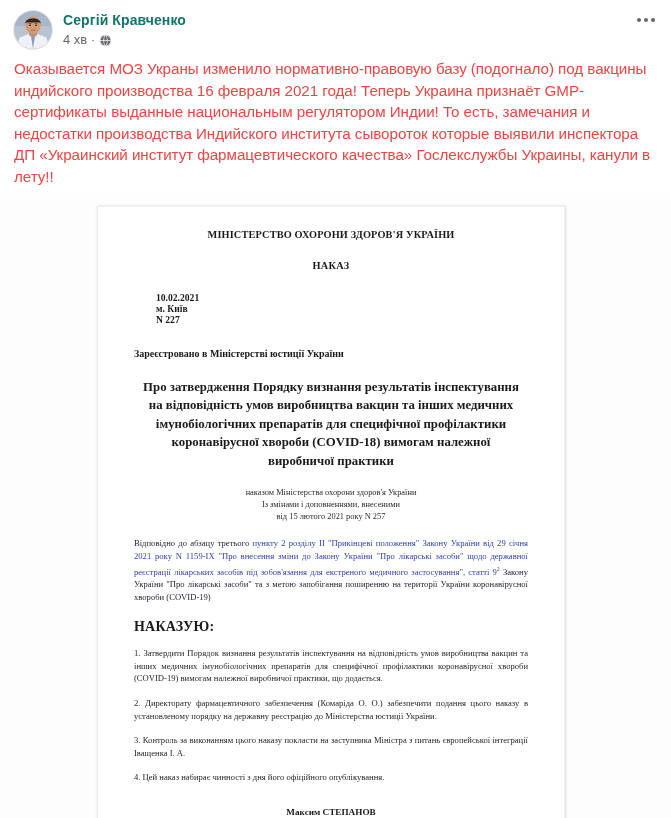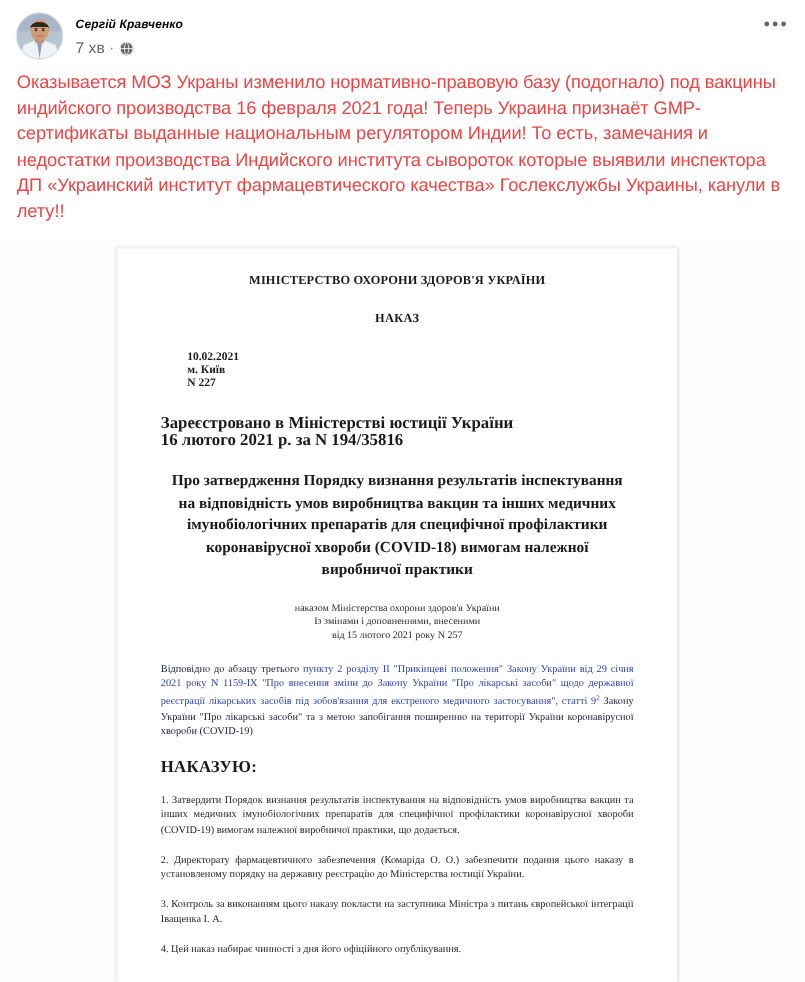--- a/index.html
+++ b/index.html
@@ -34,26 +34,25 @@
   .avatar svg { display: block; width: 100%; height: 100%; }
 
   .hdr-text {
     margin-left: 10px;
     padding-top: 1px;
     display: flex;
     flex-direction: column;
     justify-content: center;
   }
   .author-name {
-    font-size: 10px;
-    font-weight: bold;
-    color: #000000;
+    font-size: 14px;
+    font-weight: bold;
+    color: #0f766e;
     line-height: 19px;
     letter-spacing: 0.1px;
-    font-style: italic;
   }
   .meta-row {
     display: flex;
     align-items: center;
     margin-top: 2px;
     font-size: 13px;
     color: #65676b;
     line-height: 16px;
   }
   .meta-sep { margin: 0 4px; font-size: 11px; color: #65676b; }
@@ -122,21 +121,21 @@
   .docline-row {
     display: flex;
     justify-content: space-between;
     font-size: 9.6px;
     font-weight: bold;
     margin-top: 21px;
     padding: 0 22px 0 22px;
     flex-direction: column;
   }
   .reg-block {
-    font-size: 14px;
+    font-size: 10px;
     font-weight: bold;
     margin-top: 22px;
     line-height: 13.5px;
   }
   .doc-title {
     text-align: center;
     font-size: 12.8px;
     font-weight: bold;
     line-height: 18.5px;
     margin-top: 17px;
@@ -232,21 +231,21 @@
         <rect x="21.4" y="13.1" width="3.4" height="0.7" rx="0.3" fill="#3a3028"></rect>
 
         <path d="M17.4 19.6 Q20 21.2 22.6 19.6" stroke="#9a6247" stroke-width="0.8" fill="none"></path>
       </g>
     </svg>
   </div>
 
   <div class="hdr-text">
     <div class="author-name">Сергій Кравченко</div>
     <div class="meta-row">
-      <span>7 хв</span>
+      <span>4 хв</span>
       <span class="meta-sep">·</span>
       <span class="globe-icon">
         <svg viewBox="0 0 16 16" width="13" height="13">
           <circle cx="8" cy="8" r="7" fill="#65676b"></circle>
           <path d="M8 1.4 C5 4 5 12 8 14.6 C11 12 11 4 8 1.4 Z" fill="none" stroke="#ffffff" stroke-width="0.9"></path>
           <line x1="1.2" y1="8" x2="14.8" y2="8" stroke="#ffffff" stroke-width="0.9"></line>
           <circle cx="8" cy="8" r="6.6" fill="none" stroke="#ffffff" stroke-width="0.9"></circle>
         </svg>
       </span>
     </div>
@@ -269,21 +268,20 @@
       <div class="nakaz">НАКАЗ</div>
 
       <div class="docline-row">
         <span>10.02.2021</span>
         <span>м. Київ</span>
         <span>N 227</span>
       </div>
 
       <div class="reg-block">
         <div>Зареєстровано в Міністерстві юстиції України</div>
-        <div>16 лютого 2021 р. за N 194/35816</div>
       </div>
 
       <div class="doc-title">Про затвердження Порядку визнання результатів інспектування на відповідність умов виробництва вакцин та інших медичних імунобіологічних препаратів для специфічної профілактики коронавірусної хвороби (COVID-18) вимогам належної виробничої практики</div>
 
       <div class="amend-block">
         <div>наказом Міністерства охорони здоров'я України</div>
         <div>Із змінами і доповненнями, внесеними</div>
         <div>від 15 лютого 2021 року N 257</div>
       </div>
 

